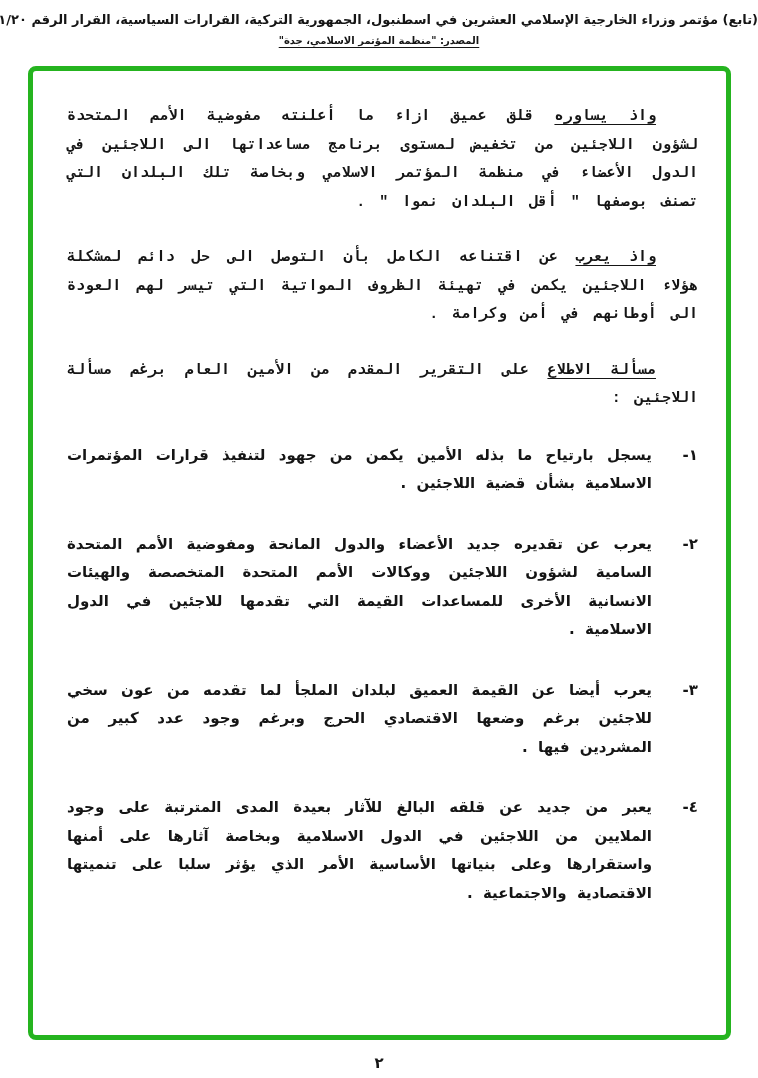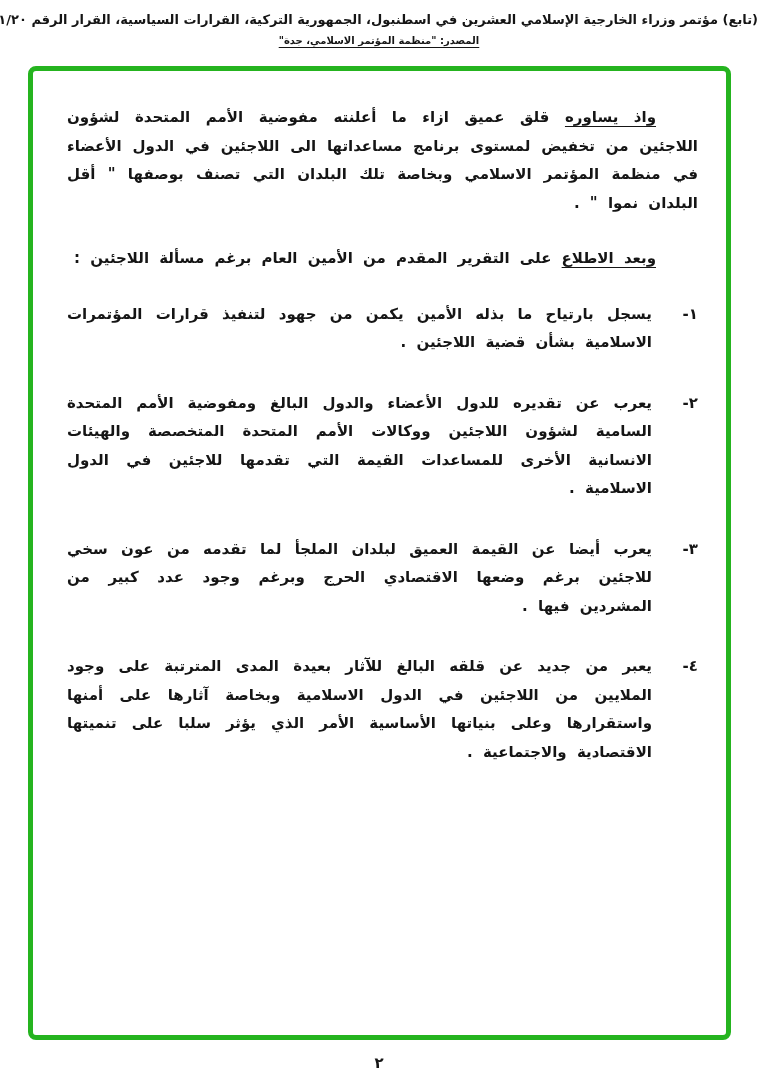--- a/index.html
+++ b/index.html
@@ -42,20 +42,21 @@
   .doc-inner {
     padding: 32px 28px 16px 34px;
     font-size: 15px;
     font-weight: 700;
     line-height: 1.9;
     word-spacing: 5px;
   }
   .para {
     text-align: justify;
     margin-bottom: 27px;
+    font-family: Liberation Mono, monospace;
   }
   .para.indent { text-indent: 42px; }
   .para .lead {
     text-decoration: underline;
     text-underline-offset: 4px;
   }
   .items { margin-top: 14px; }
   .item {
     display: flex;
     margin-bottom: 32px;
@@ -84,33 +85,34 @@
 <div class="page-header">
   <div class="header-line1">(تابع) مؤتمر وزراء الخارجية الإسلامي العشرين في اسطنبول، الجمهورية التركية، القرارات السياسية، القرار الرقم ٣١/٢٠-س</div>
   <div class="header-line2">المصدر: "منظمة المؤتمر الاسلامي، جدة"</div>
 </div>
 
 <div class="doc-frame" style="border-color: rgb(37, 180, 31);">
   <div class="doc-inner">
 
     <p class="para indent"><span class="lead">واذ يساوره</span><span> قلق عميق ازاء ما أعلنته مفوضية الأمم المتحدة لشؤون اللاجئين من تخفيض لمستوى برنامج مساعداتها الى اللاجئين في الدول الأعضاء في منظمة المؤتمر الاسلامي وبخاصة تلك البلدان التي تصنف بوصفها " أقل البلدان نموا " .</span></p>
 
+    <p class="para indent"><span class="lead">واذ يعرب</span><span> عن اقتناعه الكامل بأن التوصل الى حل دائم لمشكلة هؤلاء اللاجئين يكمن في تهيئة الظروف المواتية التي تيسر لهم العودة الى أوطانهم في أمن وكرامة .</span></p>
 
-    <p class="para indent"><span class="lead">وبعد الاطلاع</span><span> على التقرير المقدم من الأمين العام برغم مسألة اللاجئين :</span></p>
+    <p class="para indent"><span class="lead">مسألة الاطلاع</span><span> على التقرير المقدم من الأمين العام برغم مسألة اللاجئين :</span></p>
 
     <div class="items">
 
       <div class="item">
         <div class="item-num">١-</div>
         <div class="item-text">يسجل بارتياح ما بذله الأمين يكمن من جهود لتنفيذ قرارات المؤتمرات الاسلامية بشأن قضية اللاجئين .</div>
       </div>
 
       <div class="item">
         <div class="item-num">٢-</div>
-        <div class="item-text">يعرب عن تقديره للدول الأعضاء والدول البالغ ومفوضية الأمم المتحدة السامية لشؤون اللاجئين ووكالات الأمم المتحدة المتخصصة والهيئات الانسانية الأخرى للمساعدات القيمة التي تقدمها للاجئين في الدول الاسلامية .</div>
+        <div class="item-text">يعرب عن تقديره جديد الأعضاء والدول المانحة ومفوضية الأمم المتحدة السامية لشؤون اللاجئين ووكالات الأمم المتحدة المتخصصة والهيئات الانسانية الأخرى للمساعدات القيمة التي تقدمها للاجئين في الدول الاسلامية .</div>
       </div>
 
       <div class="item">
         <div class="item-num">٣-</div>
         <div class="item-text">يعرب أيضا عن القيمة العميق لبلدان الملجأ لما تقدمه من عون سخي للاجئين برغم وضعها الاقتصادي الحرج وبرغم وجود عدد كبير من المشردين فيها .</div>
       </div>
 
       <div class="item">
         <div class="item-num">٤-</div>
         <div class="item-text">يعبر من جديد عن قلقه البالغ للآثار بعيدة المدى المترتبة على وجود الملايين من اللاجئين في الدول الاسلامية وبخاصة آثارها على أمنها واستقرارها وعلى بنياتها الأساسية الأمر الذي يؤثر سلبا على تنميتها الاقتصادية والاجتماعية .</div>

